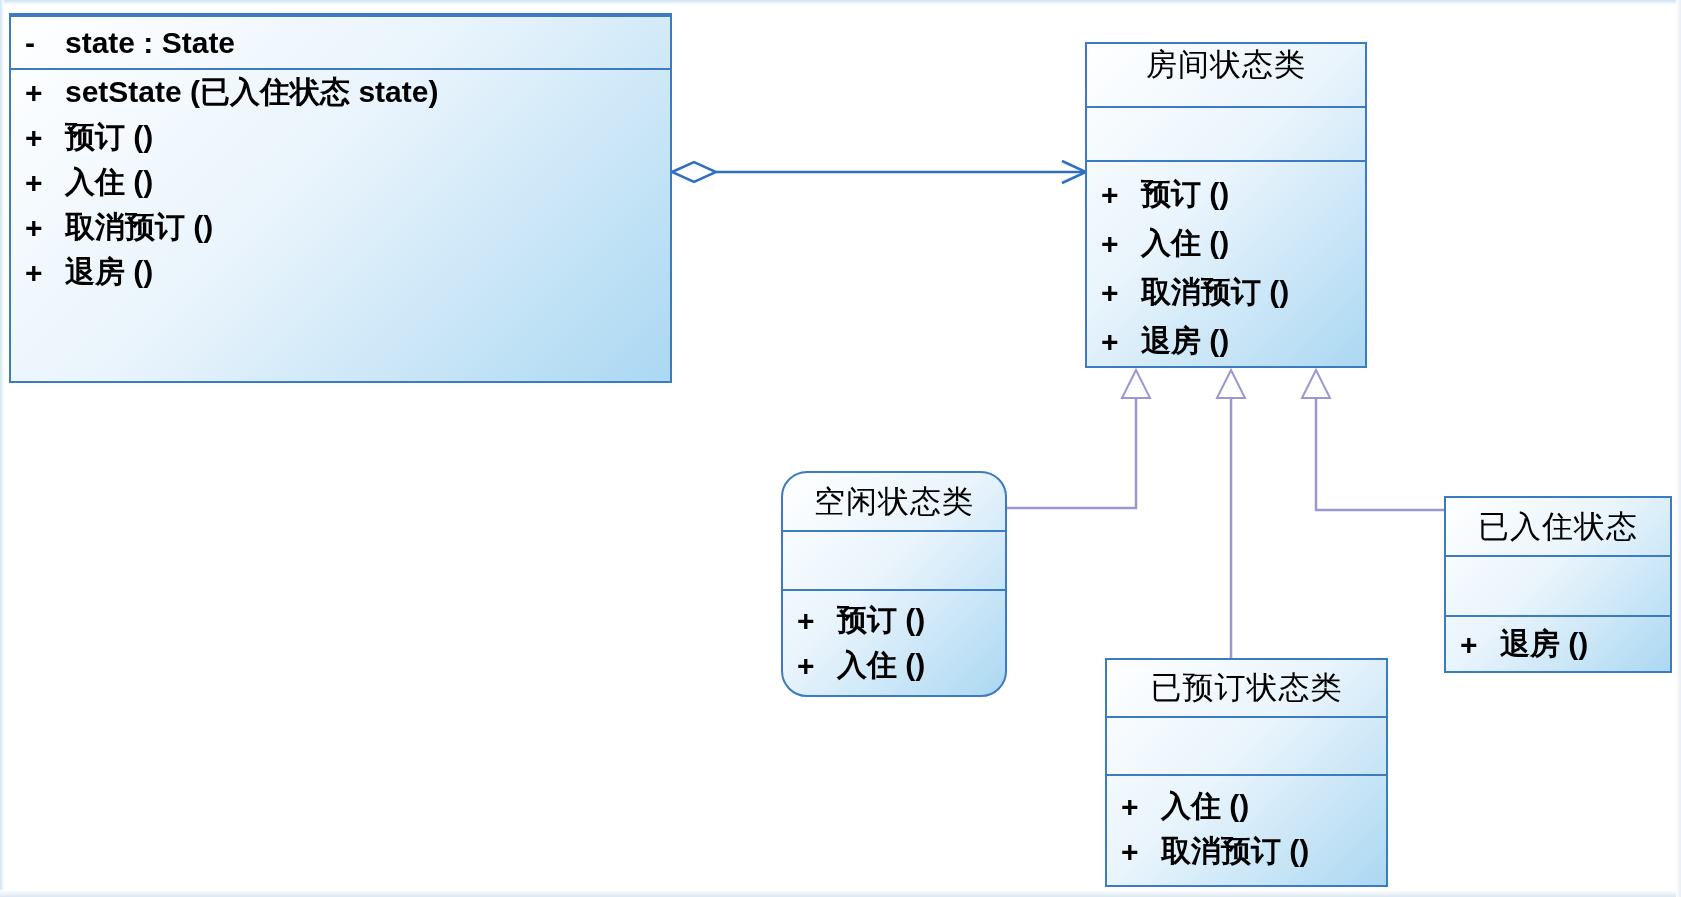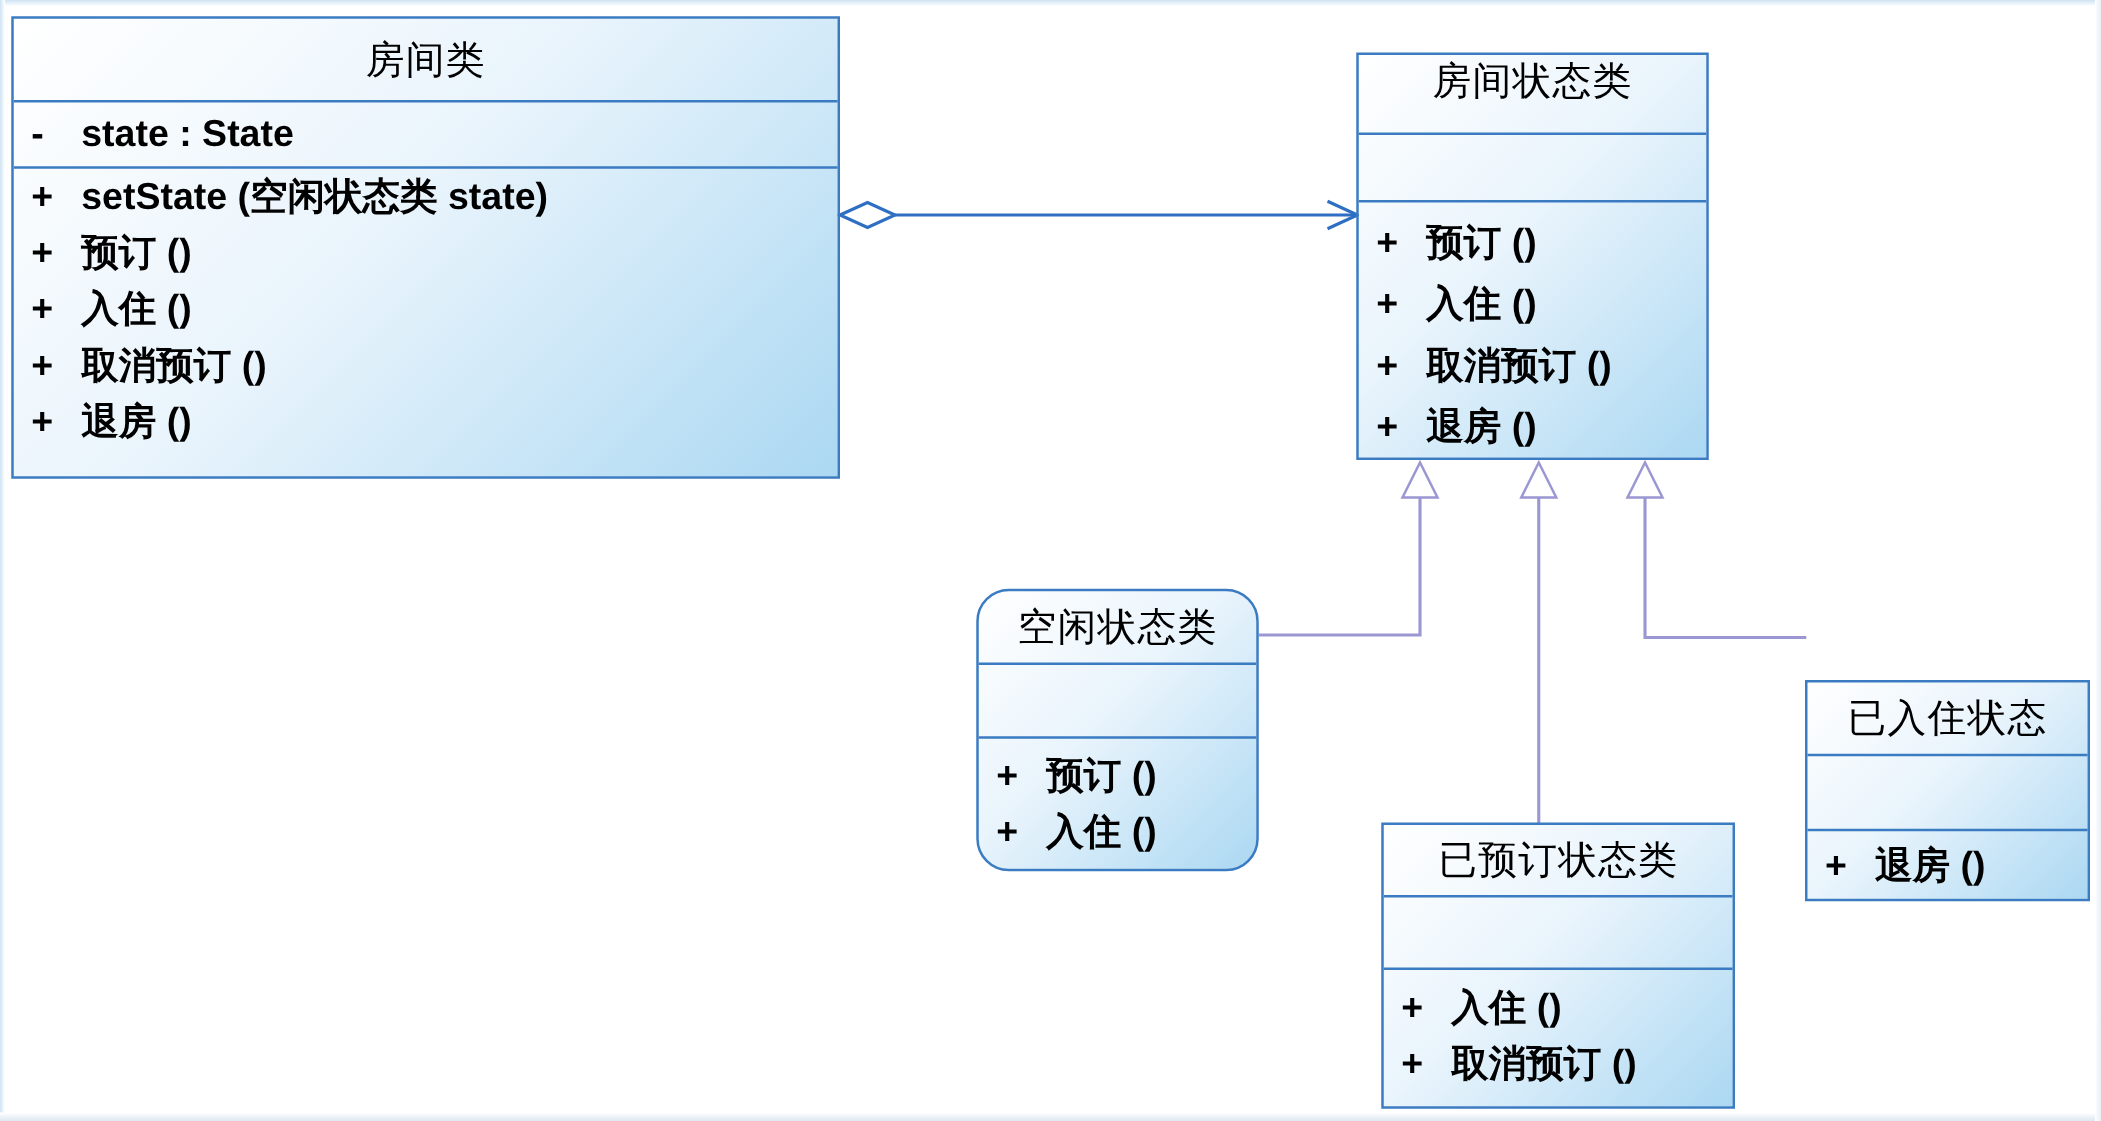--- a/index.html
+++ b/index.html
@@ -64,31 +64,30 @@
     <polygon points="1136,370 1122,398 1150,398" fill="#ffffff" stroke="#9b97d2" stroke-width="2"></polygon>
 
     <path d="M1231,659 L1231,398" fill="none" stroke="#9b97d2" stroke-width="2.5"></path>
     <polygon points="1231,370 1217,398 1245,398" fill="#ffffff" stroke="#9b97d2" stroke-width="2"></polygon>
 
     <path d="M1445,510 L1316,510 L1316,398" fill="none" stroke="#9b97d2" stroke-width="2.5"></path>
     <polygon points="1316,370 1302,398 1330,398" fill="#ffffff" stroke="#9b97d2" stroke-width="2"></polygon>
   </svg>
 
   <div class="uml-class" style="left:9px;top:13px;width:663px;height:370px;">
-    <div class="uml-title" style="height:65px;">房间类</div>
     <div class="uml-attrs" style="height:53px;">
       <div class="member latin">
         <span class="vis">-</span>
         <span class="name">state : State</span>
       </div>
     </div>
     <div class="uml-methods" style="padding-top:0;">
       <div class="member latin">
         <span class="vis">+</span>
-        <span class="name">setState (空闲状态类 state)</span>
+        <span class="name">setState (已入住状态 state)</span>
       </div>
       <div class="member">
         <span class="vis">+</span>
         <span class="name">预订 ()</span>
       </div>
       <div class="member">
         <span class="vis">+</span>
         <span class="name">入住 ()</span>
       </div>
       <div class="member">
@@ -148,21 +147,21 @@
         <span class="vis">+</span>
         <span class="name">入住 ()</span>
       </div>
       <div class="member">
         <span class="vis">+</span>
         <span class="name">取消预订 ()</span>
       </div>
     </div>
   </div>
 
-  <div class="uml-class" style="left:1444px;top:496px;width:228px;height:177px;margin-top:48px;">
+  <div class="uml-class" style="left:1444px;top:496px;width:228px;height:177px;">
     <div class="uml-title" style="height:57px;">已入住状态</div>
     <div class="uml-attrs" style="height:60px;"></div>
     <div class="uml-methods" style="padding-top:5px;">
       <div class="member">
         <span class="vis">+</span>
         <span class="name">退房 ()</span>
       </div>
     </div>
   </div>
 

